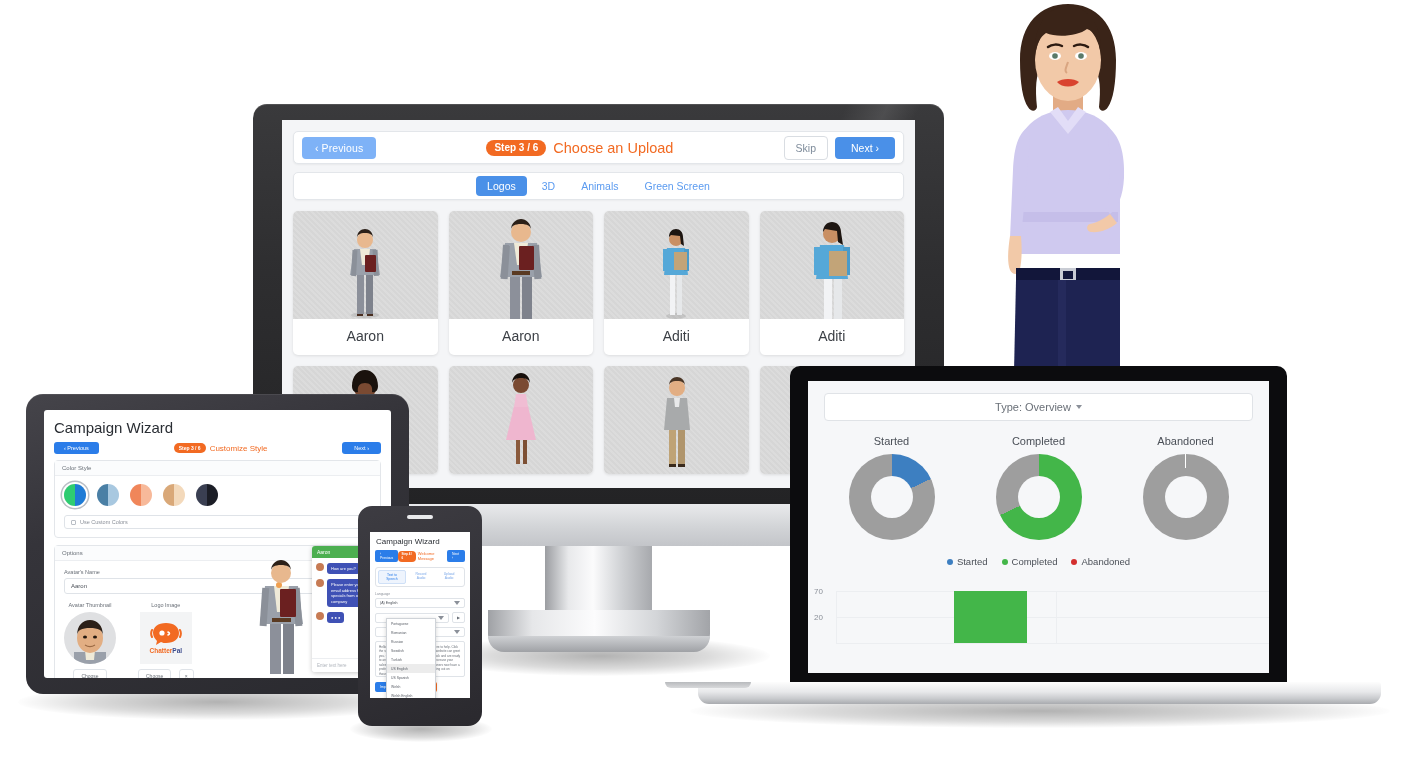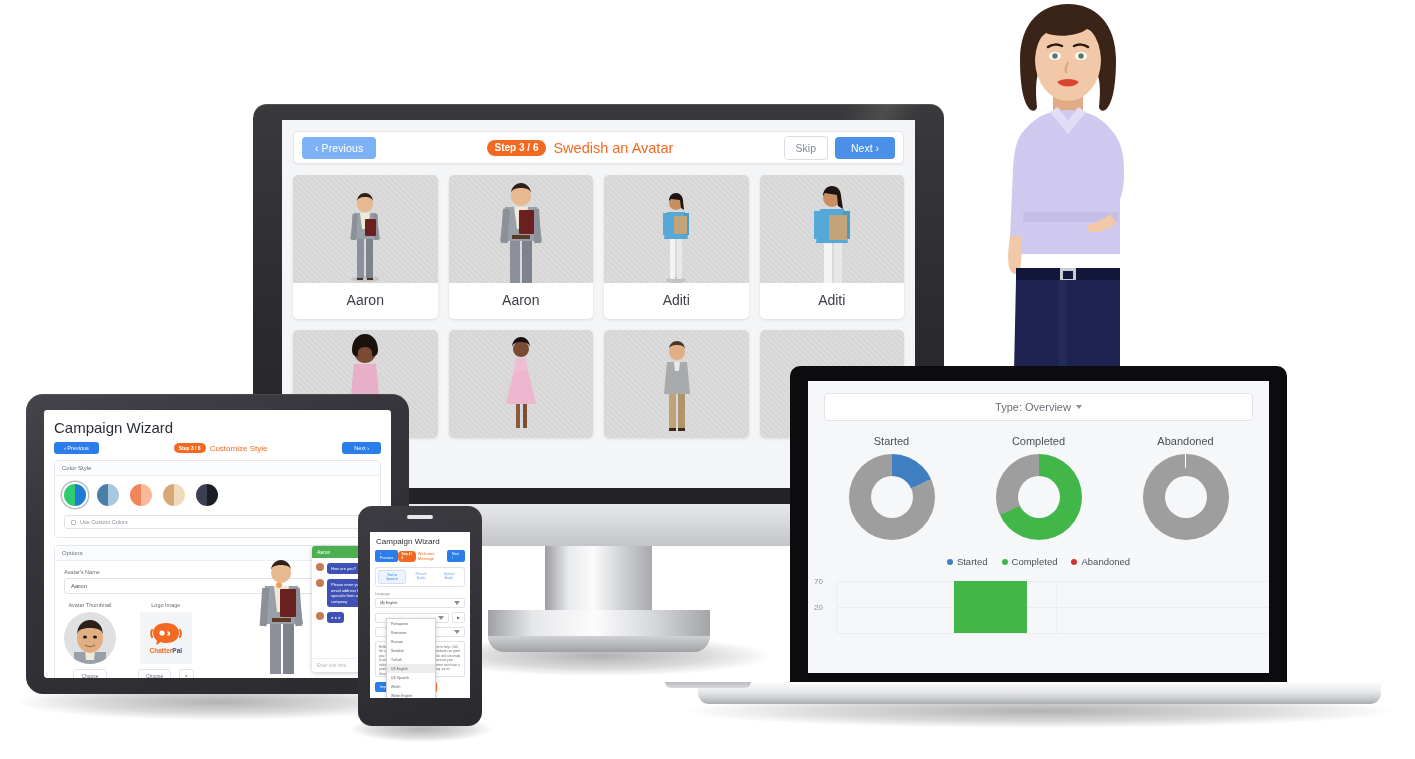--- a/index.html
+++ b/index.html
@@ -220,21 +220,21 @@
   .donut-col { text-align:center; }
   .donut-cap { font-size:11px; color:#4a4f57; margin-bottom:7px; }
   .donut { width:86px; height:86px; border-radius:50%; position:relative; }
   .donut::after {
     content:""; position:absolute; left:50%; top:50%; transform:translate(-50%,-50%);
     width:42px; height:42px; background:#f6f7f9; border-radius:50%;
   }
   .legend { display:flex; justify-content:center; gap:14px; margin-top:16px; }
   .leg { display:flex; align-items:center; gap:4px; font-size:9.5px; color:#4a4f57; }
   .dot { width:6px; height:6px; border-radius:50%; display:inline-block; }
-  .barchart { margin-top:14px; padding-left:28px; position:relative; height:52px; border-top:0; }
+  .barchart { margin-top:24px; padding-left:28px; position:relative; height:52px; border-top:0; }
   .bc-grid { position:absolute; left:28px; right:0; top:0; bottom:0; }
   .bc-hline { position:absolute; left:0; right:0; height:1px; background:#eceef1; }
   .bc-vline { position:absolute; top:0; bottom:0; width:1px; background:#eceef1; }
   .bc-ylab { position:absolute; font-size:8px; color:#8b9099; }
   .bc-bar { position:absolute; background:#43b649; }
 
   
   #hero { position:absolute; left:958px; top:0px; width:220px; height:372px; }
 </style>
 </head>
@@ -250,28 +250,34 @@
   <div id="monitor">
     <div id="monitor-bezel"></div>
     <div id="monitor-gloss"></div>
 
     <div id="monitor-screen">
 
       <div class="wiz-bar">
         <button class="btn-prev">‹ Previous</button>
         <div class="wiz-center">
           <span class="step-badge">Step 3 / 6</span>
-          <span class="wiz-title">Swedish an Avatar</span>
+          <span class="wiz-title">Choose an Upload</span>
         </div>
         <div class="wiz-right">
           <button class="btn-skip">Skip</button>
           <button class="btn-next">Next ›</button>
         </div>
       </div>
 
+      <div class="tabbar">
+        <div class="tab active">Logos</div>
+        <div class="tab">3D</div>
+        <div class="tab">Animals</div>
+        <div class="tab">Green Screen</div>
+      </div>
 
       <div class="avatar-grid">
         <div class="av-card">
           <div class="av-img">
             <svg width="54" height="100" viewBox="0 0 54 100">
               <ellipse cx="27" cy="96" rx="14" ry="3" fill="rgba(0,0,0,.10)"></ellipse>
               <path d="M19 93h6v4h-6zM29 93h6v4h-6z" fill="#4a2e20"></path>
               <rect x="19" y="55" width="7" height="40" fill="#8c909a"></rect>
               <rect x="28" y="55" width="7" height="40" fill="#7e828c"></rect>
               <path d="M16 30h22l4 26H12z" fill="#9aa0aa"></path>

